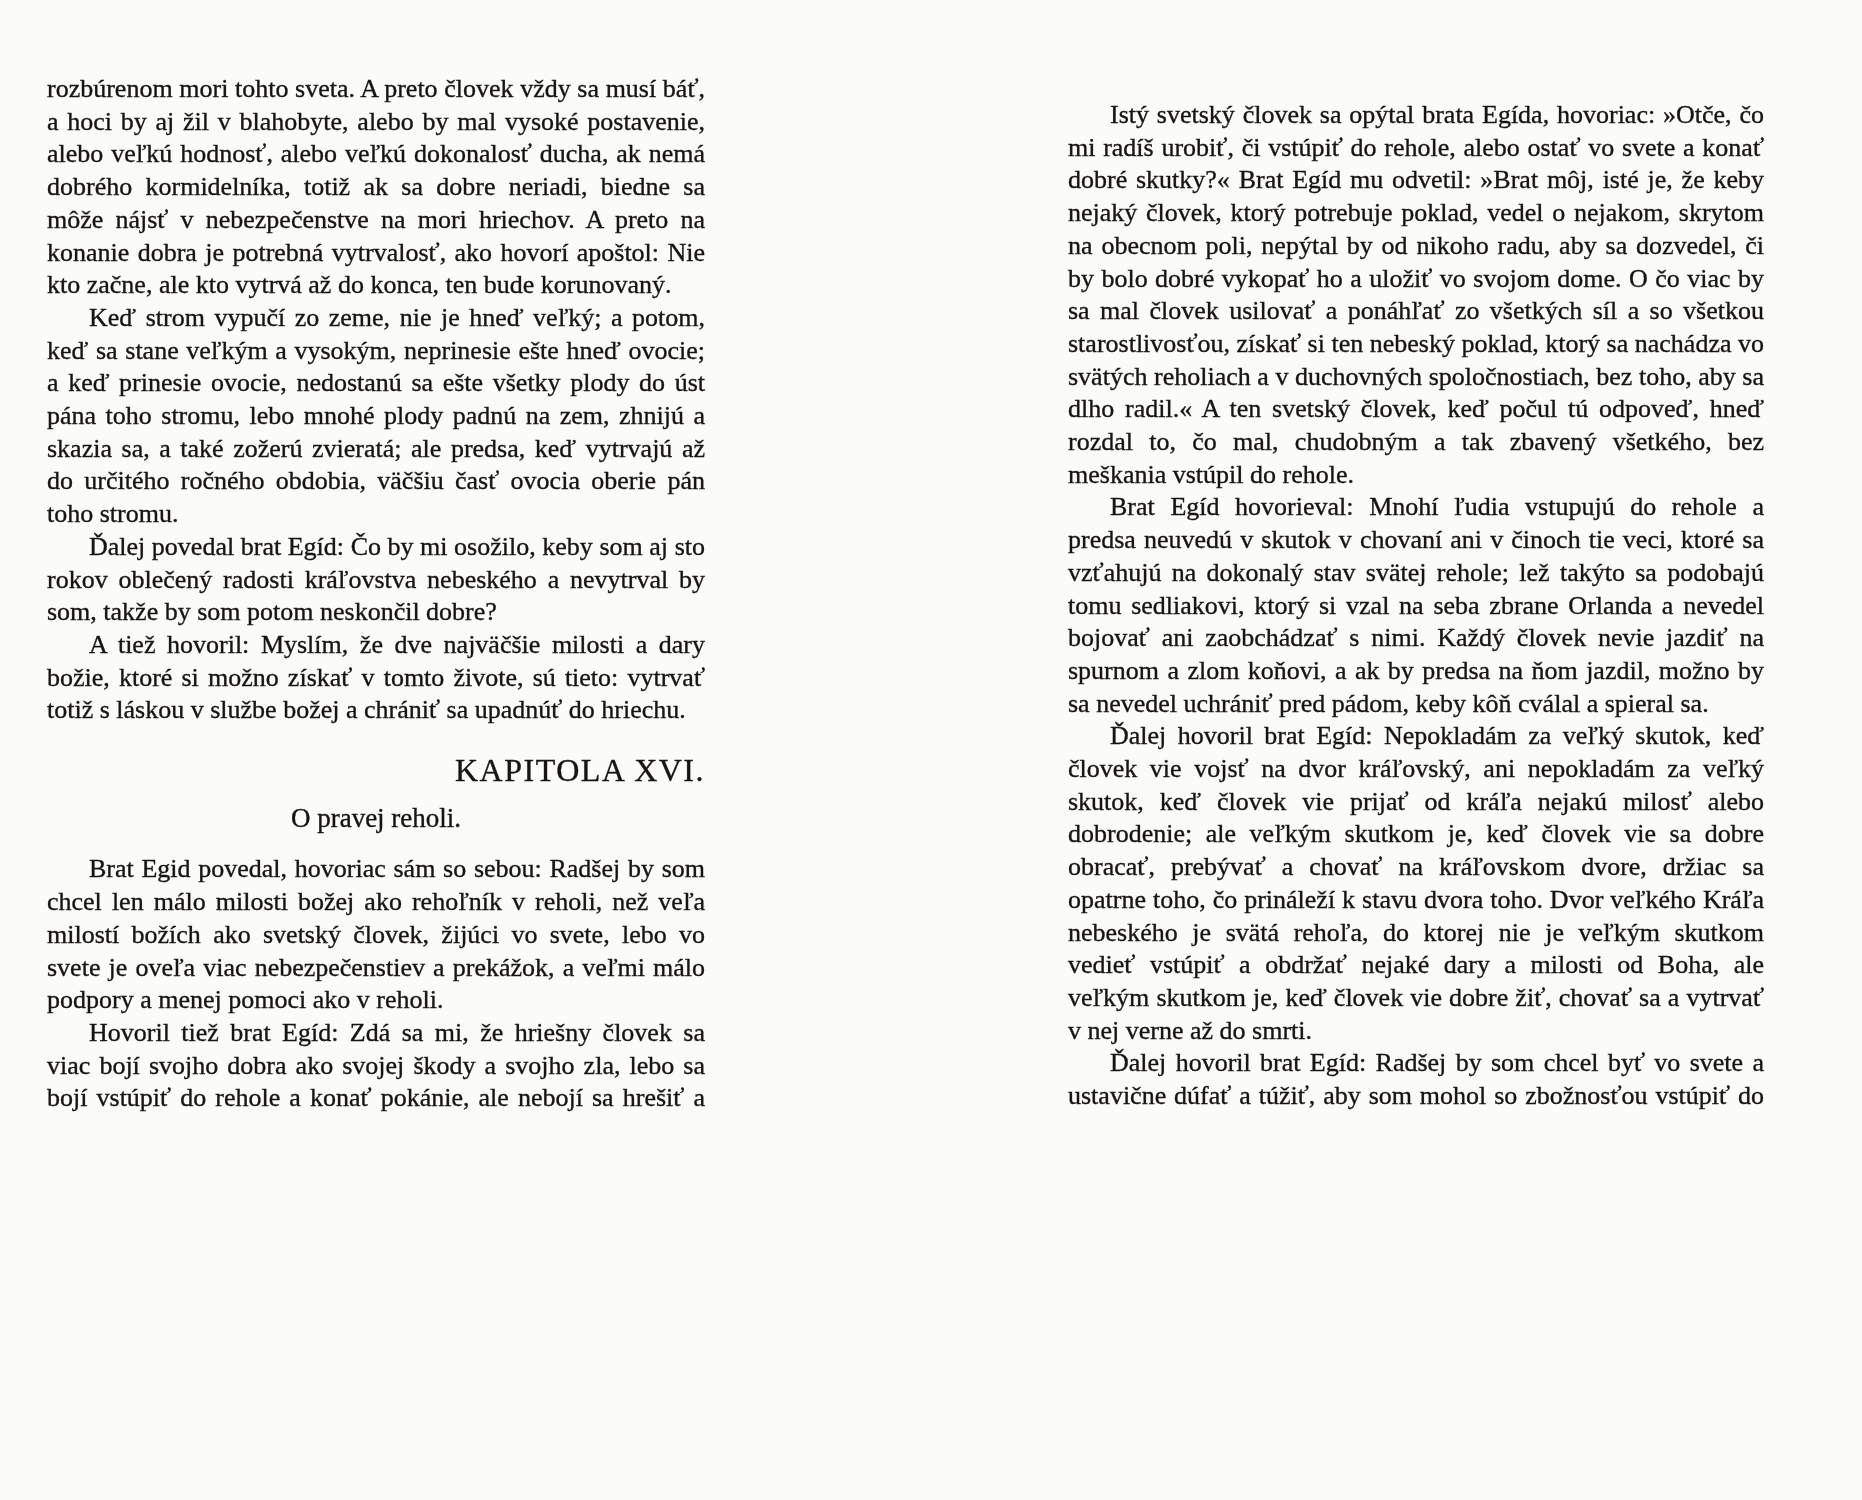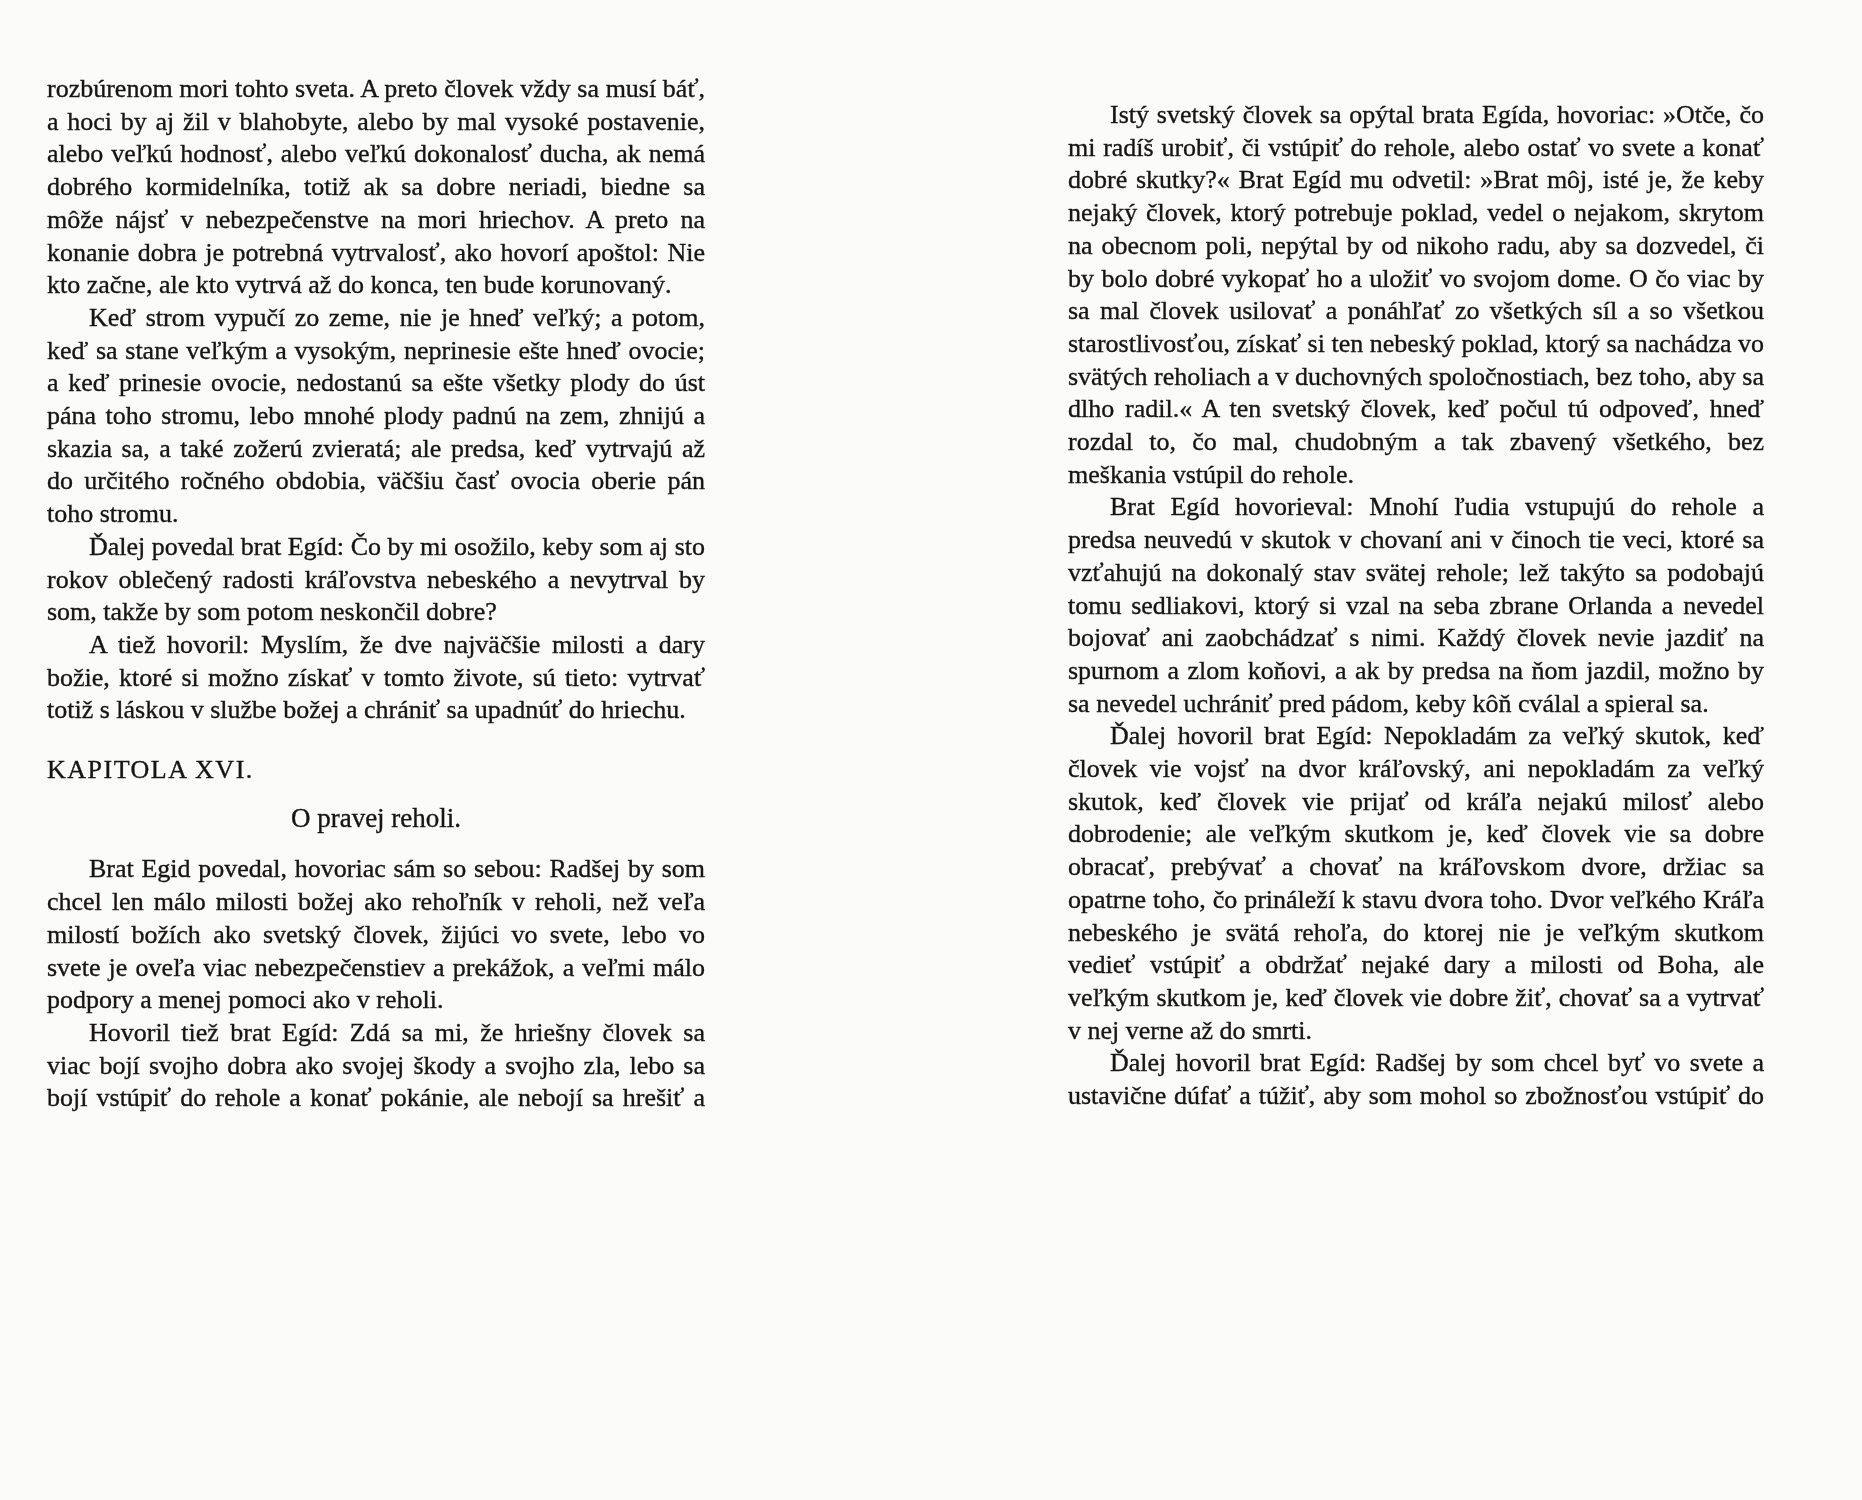--- a/index.html
+++ b/index.html
@@ -39,22 +39,22 @@
   }
   p.para {
     margin: 0;
     text-indent: 42px;
   }
   p.para.no-indent {
     text-indent: 0;
   }
   .chapter-head {
     margin: 27px 0 0 0;
-    text-align: left;
-    font-size: 26px;
+    text-align: right;
+    font-size: 32px;
     font-weight: normal;
     letter-spacing: 1.5px;
     text-indent: 0;
   }
   .chapter-title {
     margin: 15px 0 19px 0;
     text-align: center;
     font-size: 27px;
     font-weight: normal;
     text-indent: 0;

